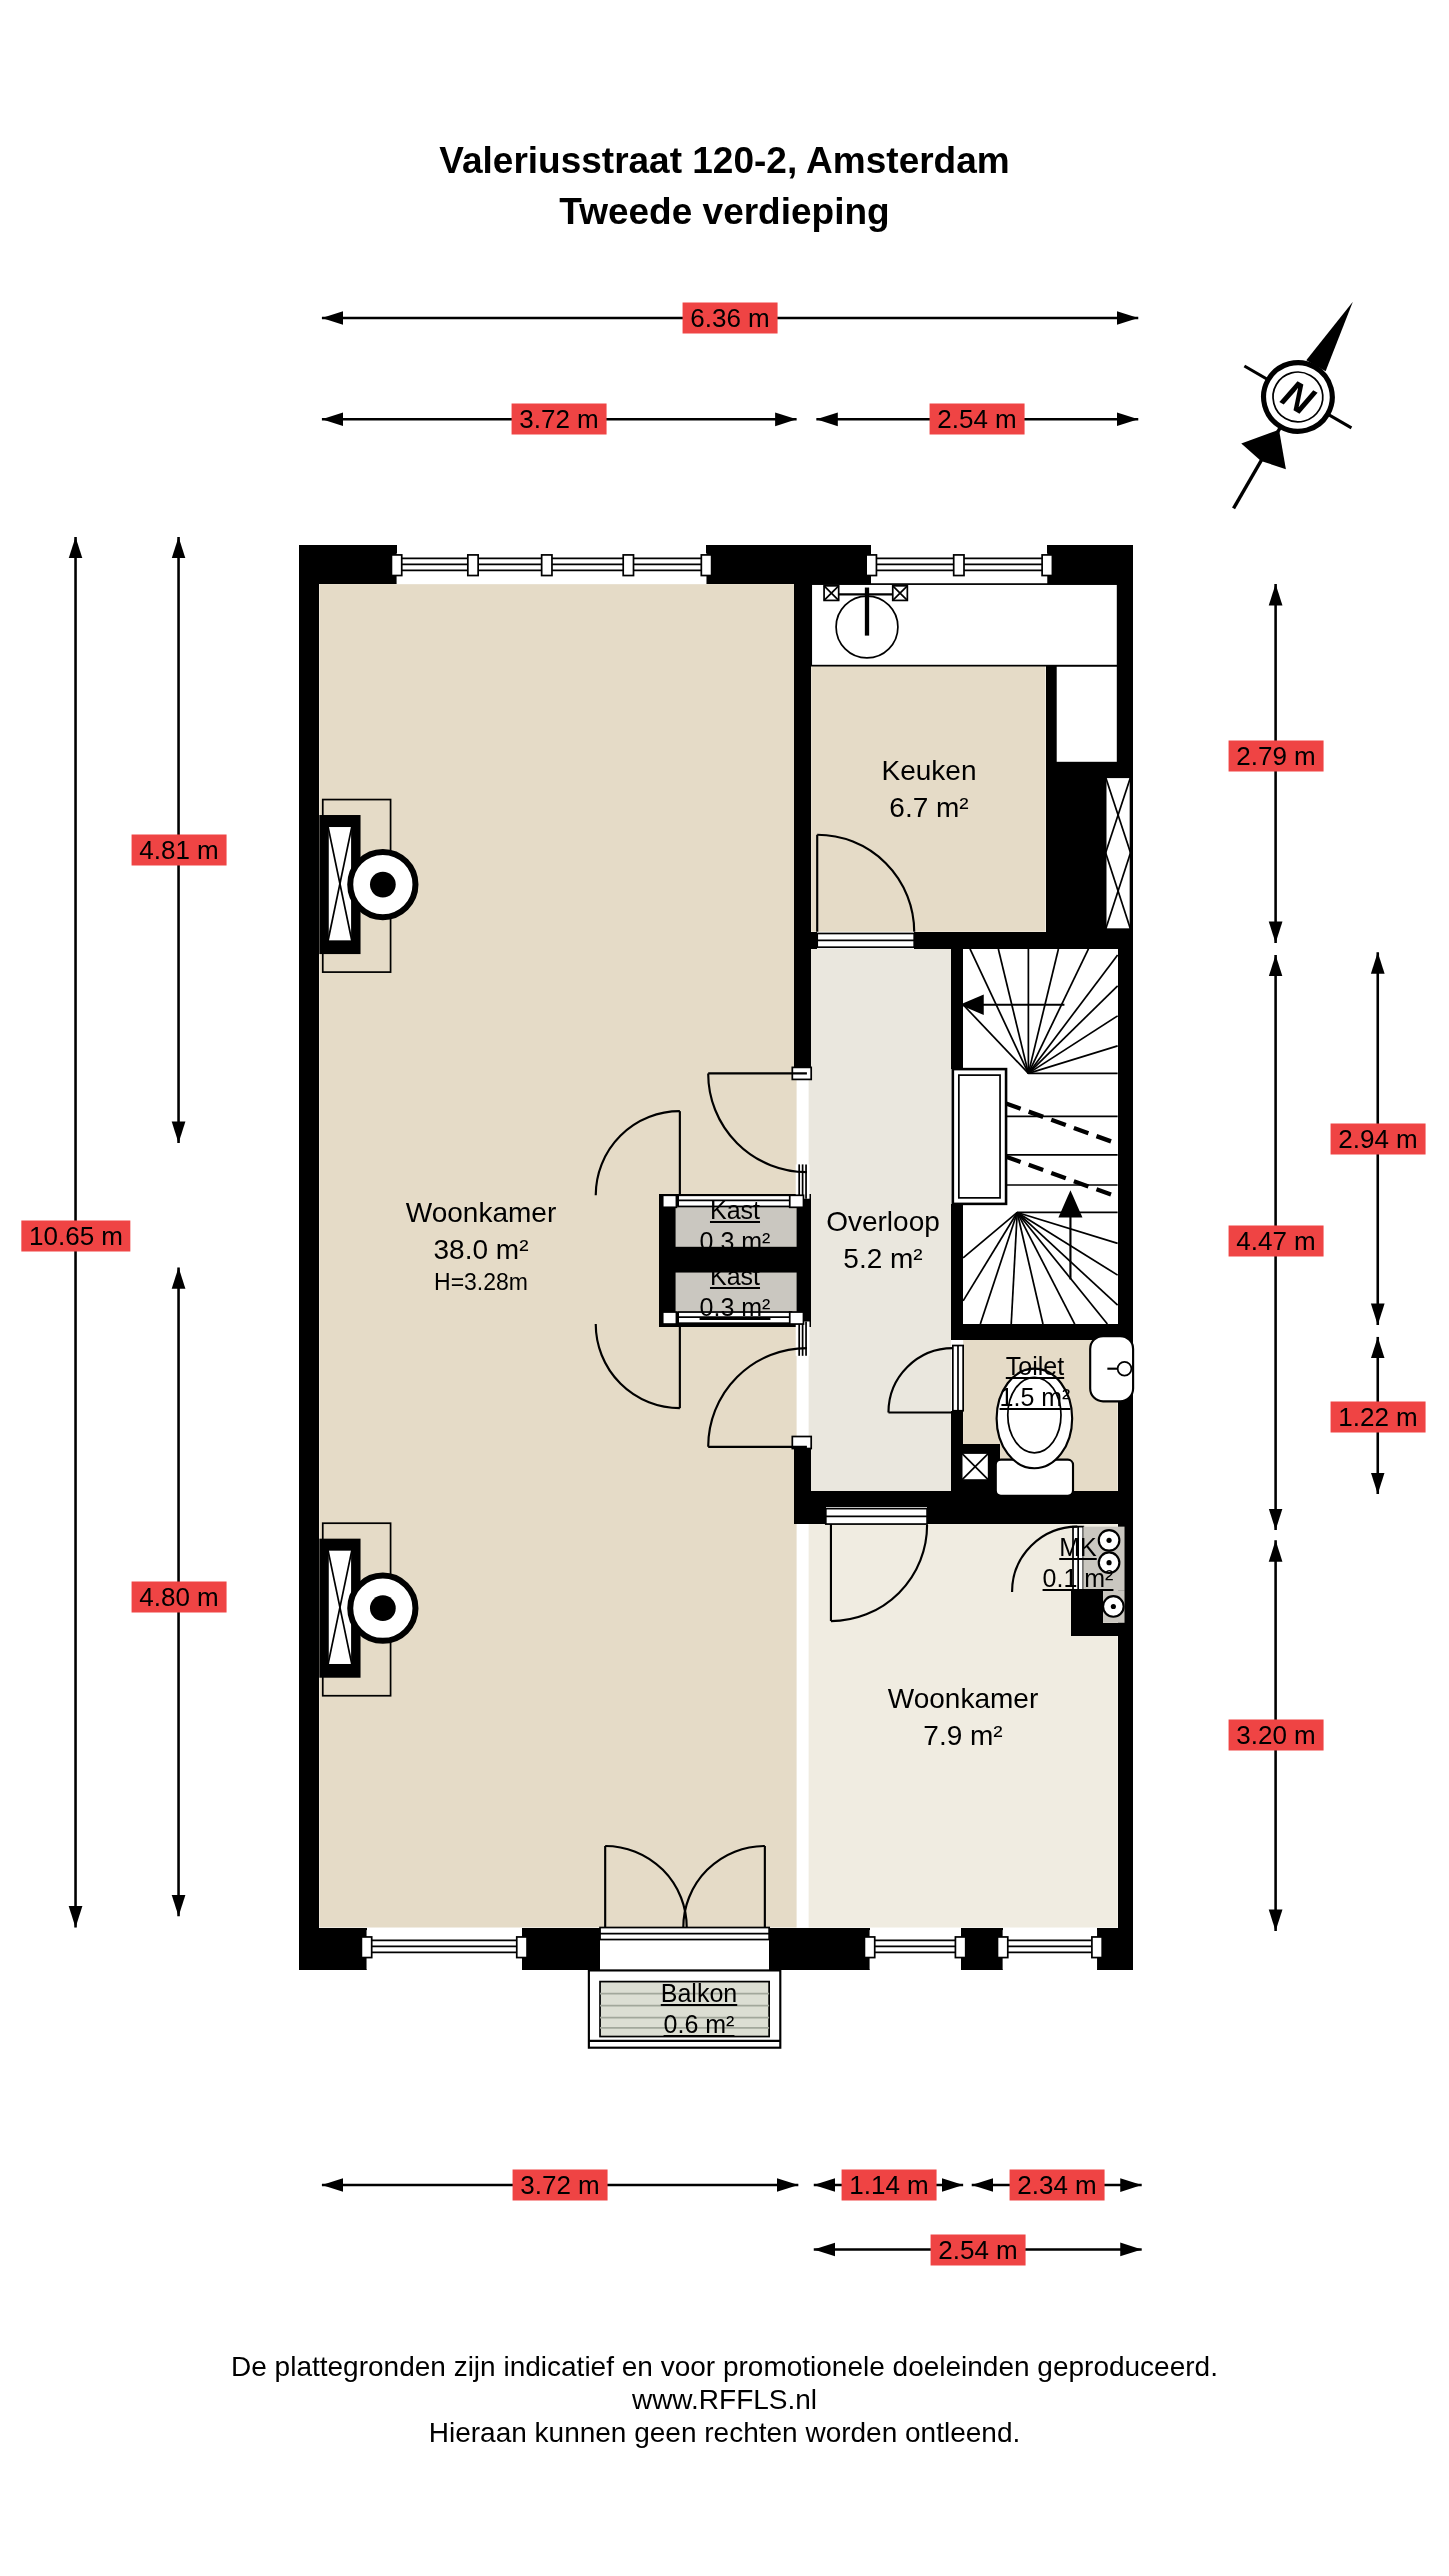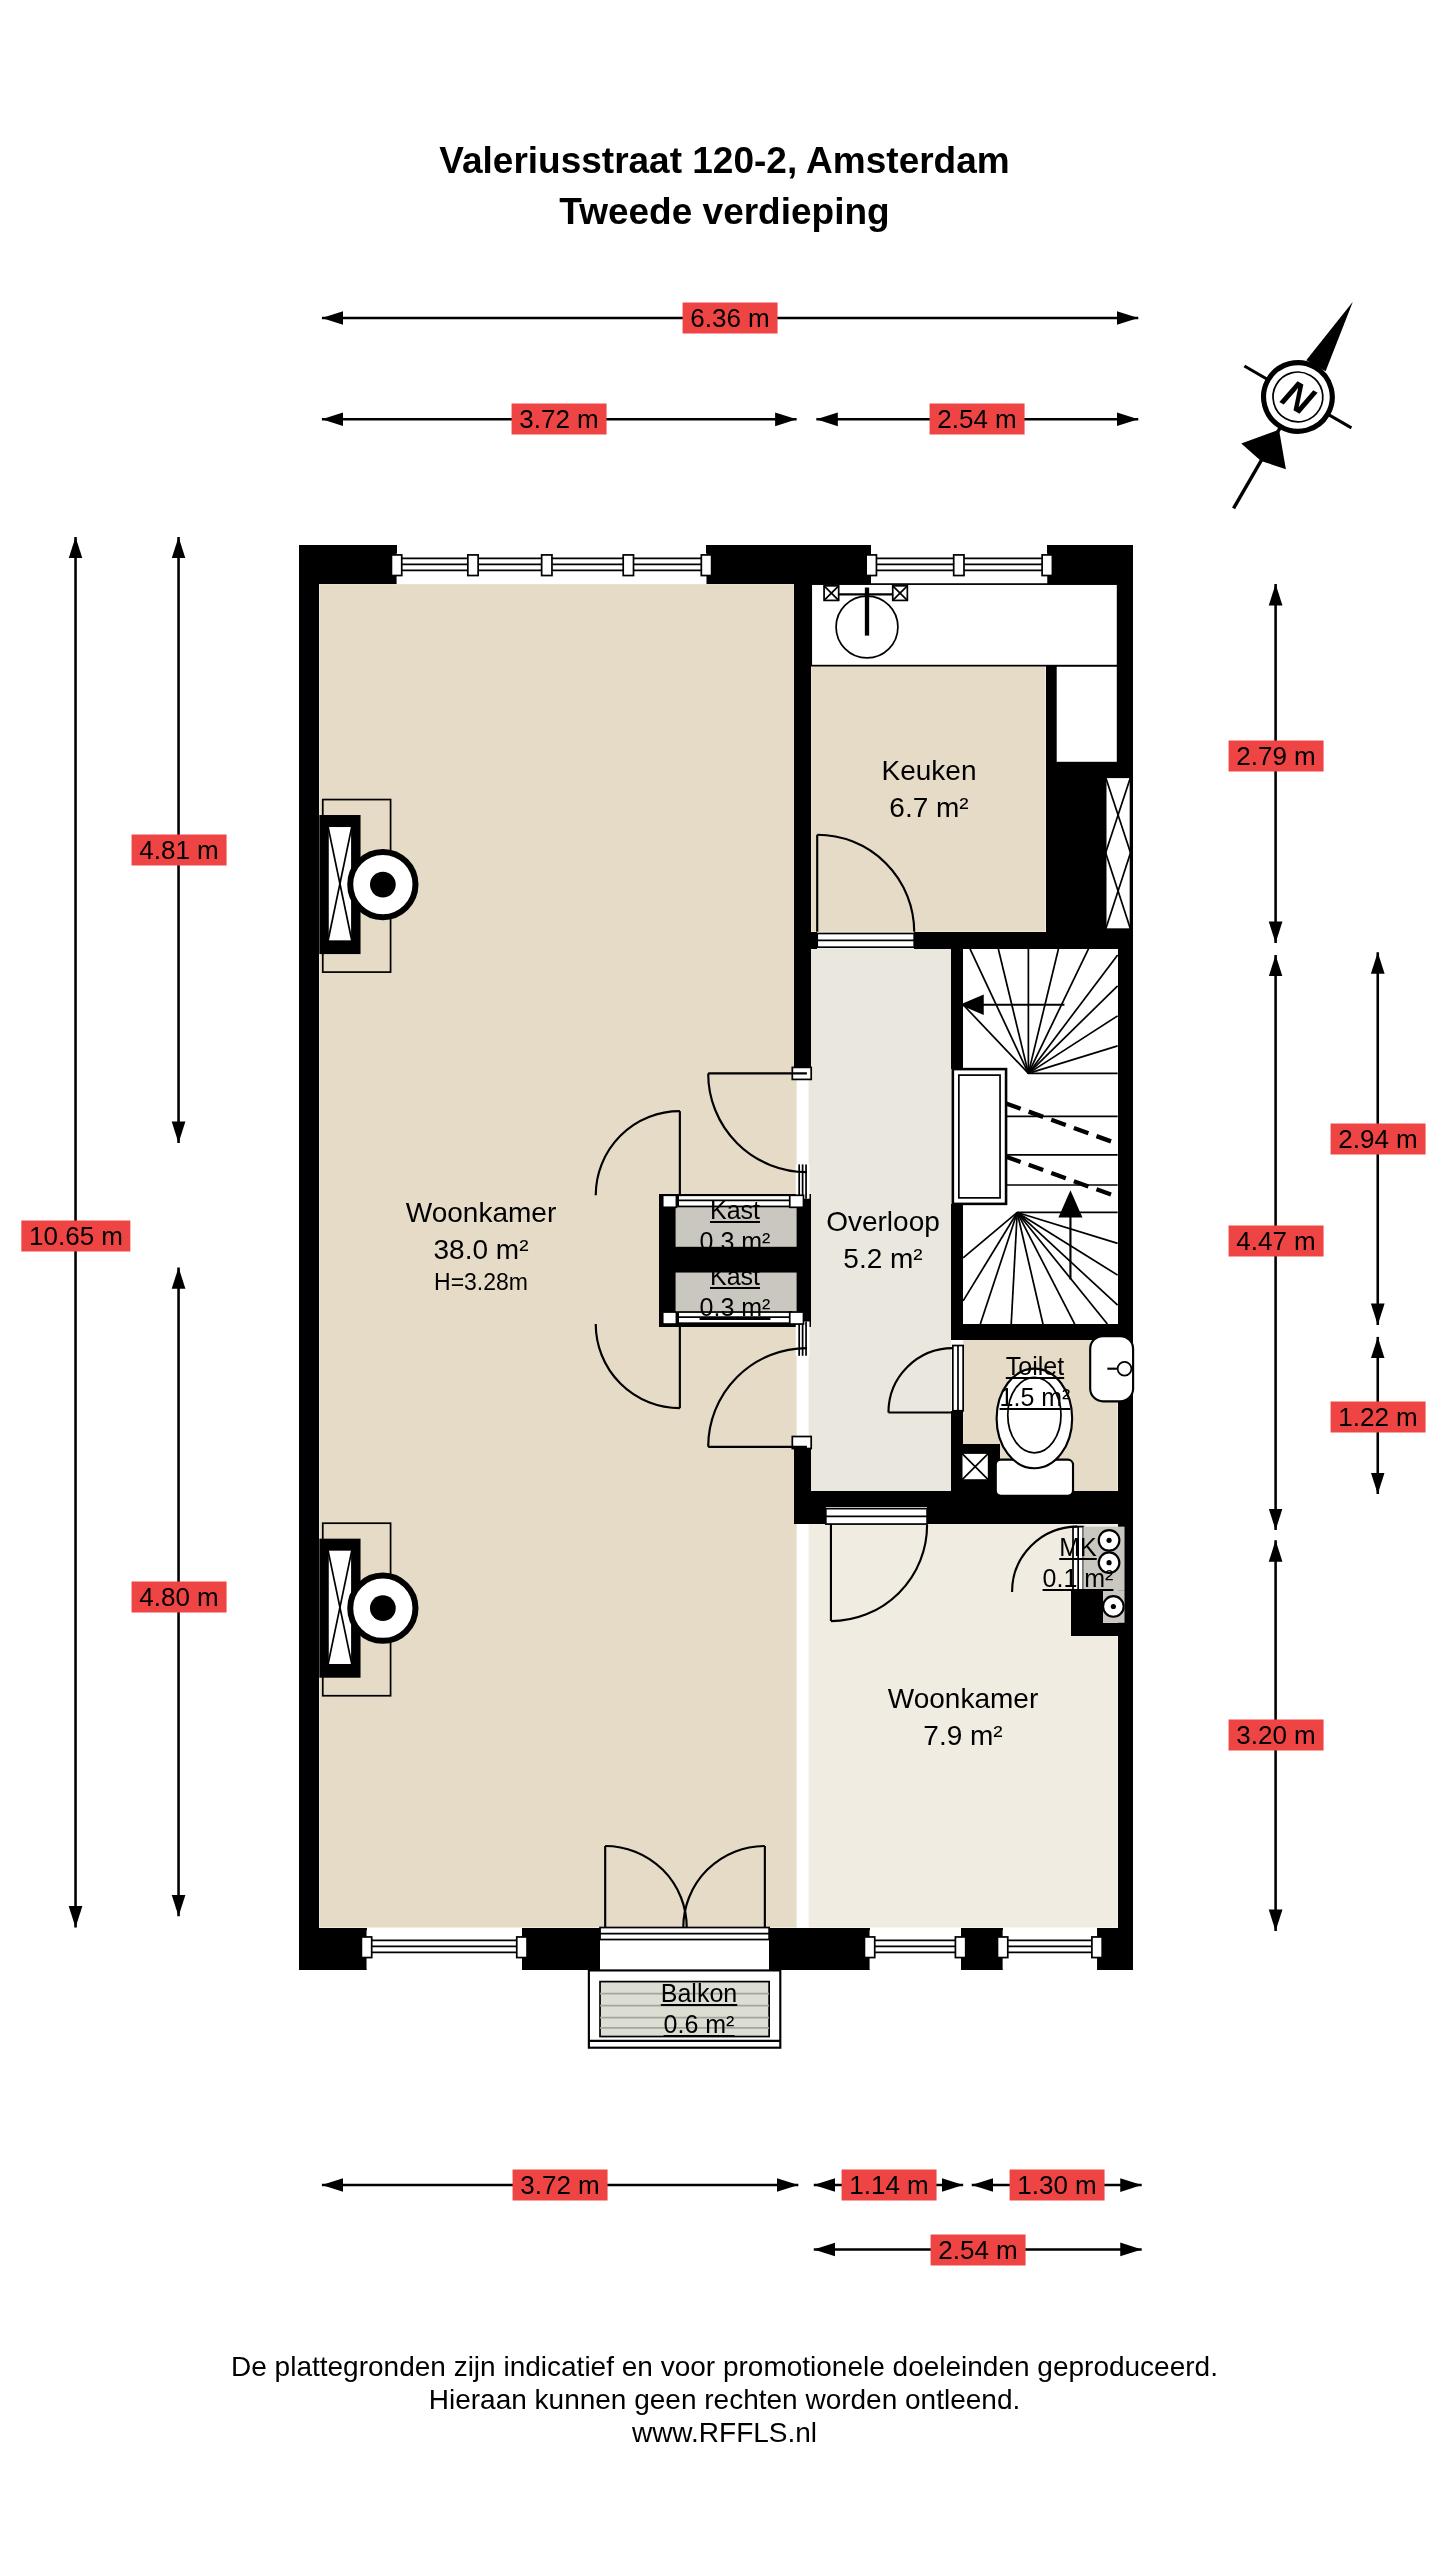--- a/index.html
+++ b/index.html
@@ -439,23 +439,23 @@
   <div class="dim-label" style="left:76px;top:1236px">10.65 m</div>
   <div class="dim-label" style="left:179px;top:850px">4.81 m</div>
   <div class="dim-label" style="left:179px;top:1597px">4.80 m</div>
   <div class="dim-label" style="left:1276px;top:756px">2.79 m</div>
   <div class="dim-label" style="left:1276px;top:1241px">4.47 m</div>
   <div class="dim-label" style="left:1276px;top:1735px">3.20 m</div>
   <div class="dim-label" style="left:1378px;top:1139px">2.94 m</div>
   <div class="dim-label" style="left:1378px;top:1417px">1.22 m</div>
   <div class="dim-label" style="left:560px;top:2185px">3.72 m</div>
   <div class="dim-label" style="left:889px;top:2185px">1.14 m</div>
-  <div class="dim-label" style="left:1057px;top:2185px">1.30 m</div>
+  <div class="dim-label" style="left:1057px;top:2185px">2.34 m</div>
   <div class="dim-label" style="left:978px;top:2250px">2.54 m</div>
 
   <div class="footer">
     <div>De plattegronden zijn indicatief en voor promotionele doeleinden geproduceerd.</div>
+    <div>www.RFFLS.nl</div>
     <div>Hieraan kunnen geen rechten worden ontleend.</div>
-    <div>www.RFFLS.nl</div>
   </div>
 
 </div>
 
 
 </body></html>

